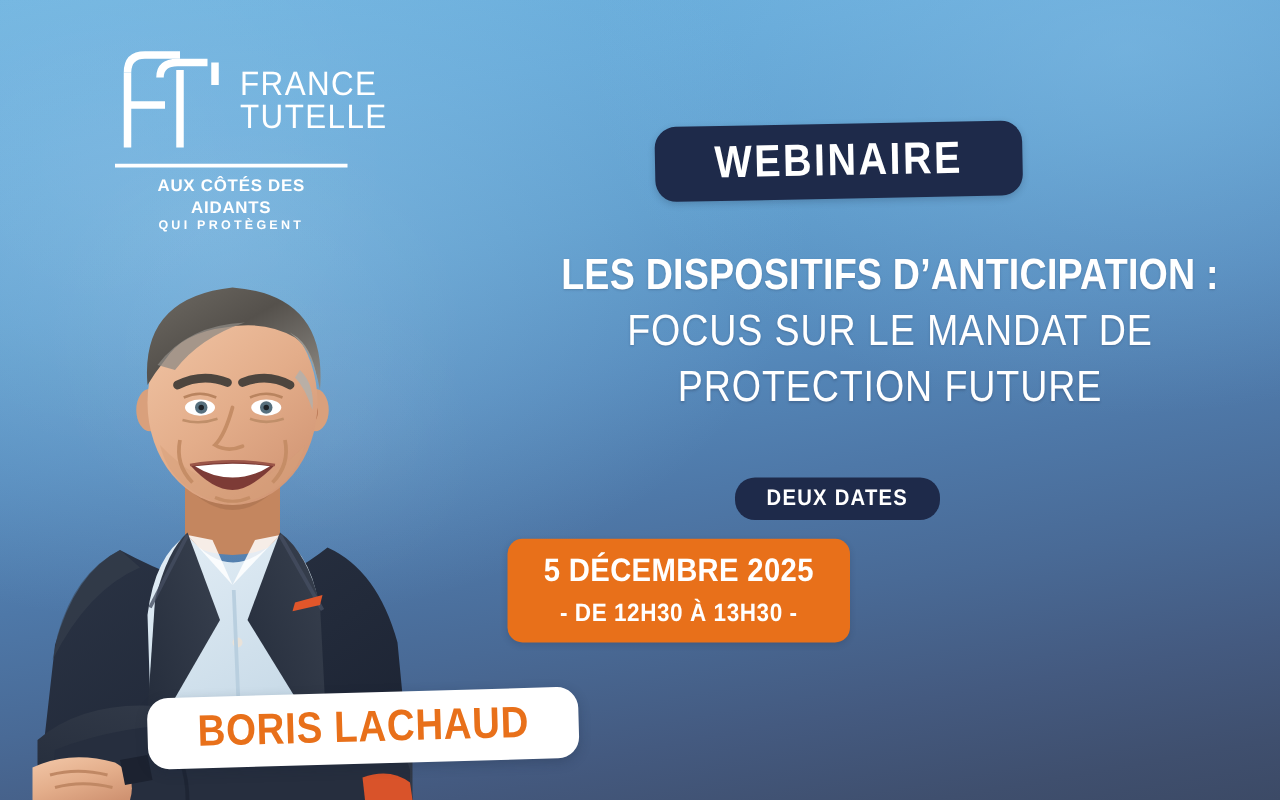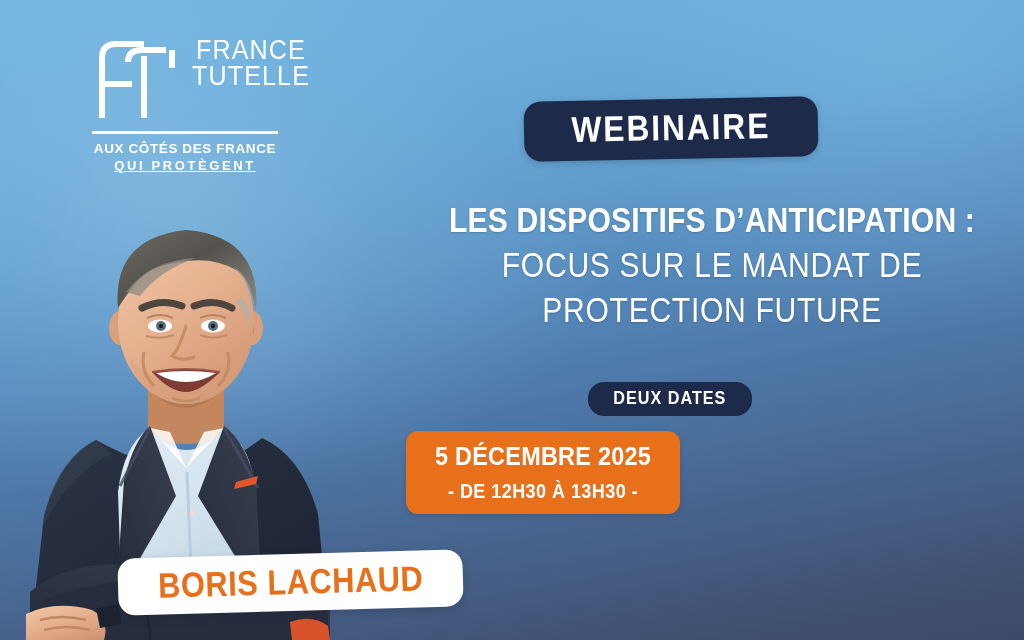--- a/index.html
+++ b/index.html
@@ -36,24 +36,23 @@
       radial-gradient(circle 170px at 26% 55%, rgba(255,255,255,0.035) 0%, rgba(255,255,255,0) 72%),
       radial-gradient(circle 330px at 8% 20%, rgba(255,255,255,0.03) 0%, rgba(255,255,255,0) 75%);
     pointer-events:none;
   }
 
   
   .logo { position:absolute; left:92px; top:38px; width:210px; }
   .logo-top { display:flex; align-items:flex-start; height:84px; }
   .monogram { width:92px; height:84px; flex:0 0 auto; }
   .logo-words {
-    margin-left:8px; 
+    margin-left:8px; margin-top:17px;
     color:#ffffff;
     line-height:0.95;
-    text-align:center;
   }
   .logo-words div {
     font-family:"Liberation Sans", sans-serif;
     font-size:27px;
     letter-spacing:1.2px;
     font-weight:400;
     transform:scaleX(0.93);
     transform-origin:left center;
   }
   .logo-rule {
@@ -63,21 +62,21 @@
   .logo-tagline {
     margin-top:7px;
     width:186px;
     text-align:center;
     color:#ffffff;
     font-size:13.5px;
     font-weight:bold;
     letter-spacing:0.6px;
     line-height:1.25;
   }
-  .logo-tagline .t2 { letter-spacing:2.6px; font-size:13px;text-decoration:underline; }
+  .logo-tagline .t2 { letter-spacing:2.6px; font-size:10px; }
 
   
   .photo { position:absolute; left:0px; top:196px; width:372px; height:444px; }
   .photo svg { display:block; width:100%; height:100%; }
 
   
   .content { position:absolute; left:376px; top:0; width:648px; height:640px; }
 
   .badge-webinaire {
     position:absolute; left:148px; top:99px;
@@ -187,21 +186,21 @@
           <path d="M80 12 L80 30"></path>
         </g>
       </svg>
       <div class="logo-words">
         <div>FRANCE</div>
         <div>TUTELLE</div>
       </div>
     </div>
     <div class="logo-rule"></div>
     <div class="logo-tagline">
-      <div class="t1">AUX CÔTÉS DES FRANCE</div>
+      <div class="t1">AUX CÔTÉS DES AIDANTS</div>
       <div class="t2">QUI PROTÈGENT</div>
     </div>
   </div>
 
   <div class="photo">
     <svg viewBox="0 0 372 444">
       <defs>
         <linearGradient id="suitg" x1="0" y1="0" x2="1" y2="1">
           <stop offset="0%" stop-color="#2b3445"></stop>
           <stop offset="55%" stop-color="#222a3a"></stop>

